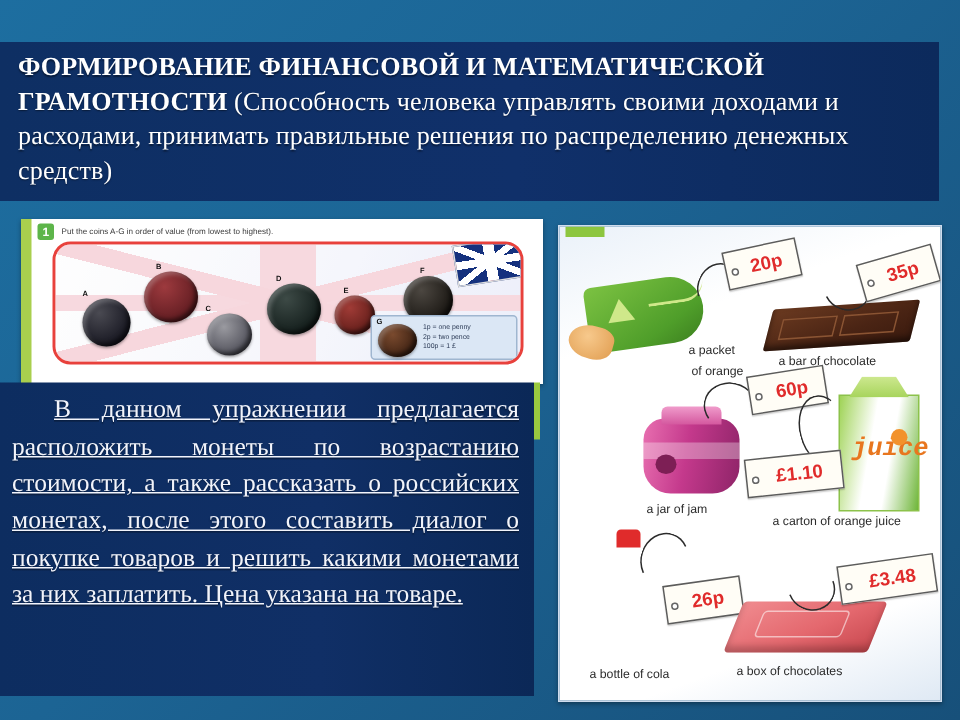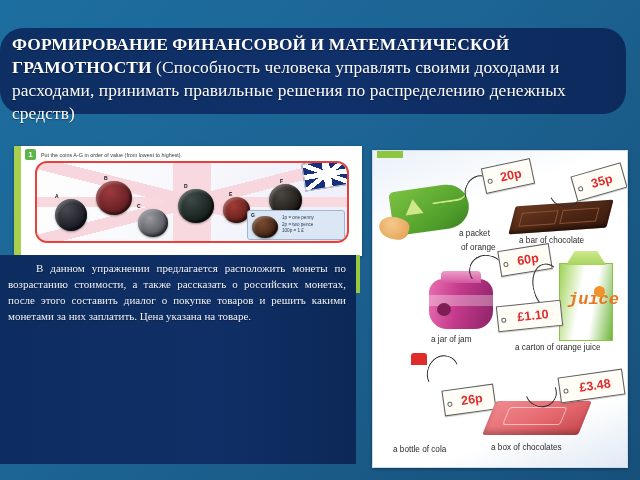--- a/index.html
+++ b/index.html
@@ -7,23 +7,23 @@
   body{
     width:640px;height:480px;overflow:hidden;
     font-family:"Liberation Serif", serif;
     background:linear-gradient(135deg,#1d6ea0 0%,#1c6494 45%,#17507a 100%);
     position:relative;
   }
   .slide{position:absolute;inset:0;}
 
   
   .title-box{
-    position:absolute;left:0;top:28px;width:626px;height:86px;
+    position:absolute;left:0;top:28px;width:626px;height:106px;
     background:linear-gradient(90deg,#0e2f63 0%,#10306a 55%,#0c2a5c 100%);
-    box-sizing:border-box;padding:5px 10px 0 12px;border-radius:23px;
+    box-sizing:border-box;padding:5px 10px 0 12px;
   }
   .title-text{
     color:#ffffff;font-size:17.4px;line-height:1.32;
     letter-spacing:.1px;margin:0;
     text-shadow:0 1px 1px rgba(0,0,0,.45);
   }
   .title-strong{font-weight:bold;}
   .title-rest{font-weight:normal;}
 
   
@@ -113,23 +113,24 @@
   .str{position:absolute;border:1.1px solid #2b2b2b;border-radius:50%;
     border-bottom-color:transparent;border-right-color:transparent;}
 
   
   .textbox{
     position:absolute;left:0;top:255px;width:356px;height:209px;
     background:linear-gradient(90deg,#0d2d60 0%,#102f66 60%,#0b2857 100%);
     box-sizing:border-box;padding:6px 10px 0 8px;
   }
   .body-text{
-    margin:0;color:#f2f4fb;font-size:11px;line-height:1.45;
+    margin:0;color:#f2f4fb;font-size:17px;line-height:1.45;
     text-align:justify;text-indent:28px;
     text-shadow:0 1px 1px rgba(0,0,0,.4);
+    text-decoration:underline;
   }
   .green-edge{position:absolute;left:356px;top:255px;width:4px;height:38px;background:#9ac93f;}
 </style>
 </head>
 <body>
 
 <div class="slide">
 
   <div class="title-box">
     <p class="title-text"><span class="title-strong">ФОРМИРОВАНИЕ ФИНАНСОВОЙ И МАТЕМАТИЧЕСКОЙ ГРАМОТНОСТИ </span><span class="title-rest">(Способность человека управлять своими доходами и расходами, принимать правильные решения по распределению денежных средств)</span></p>

